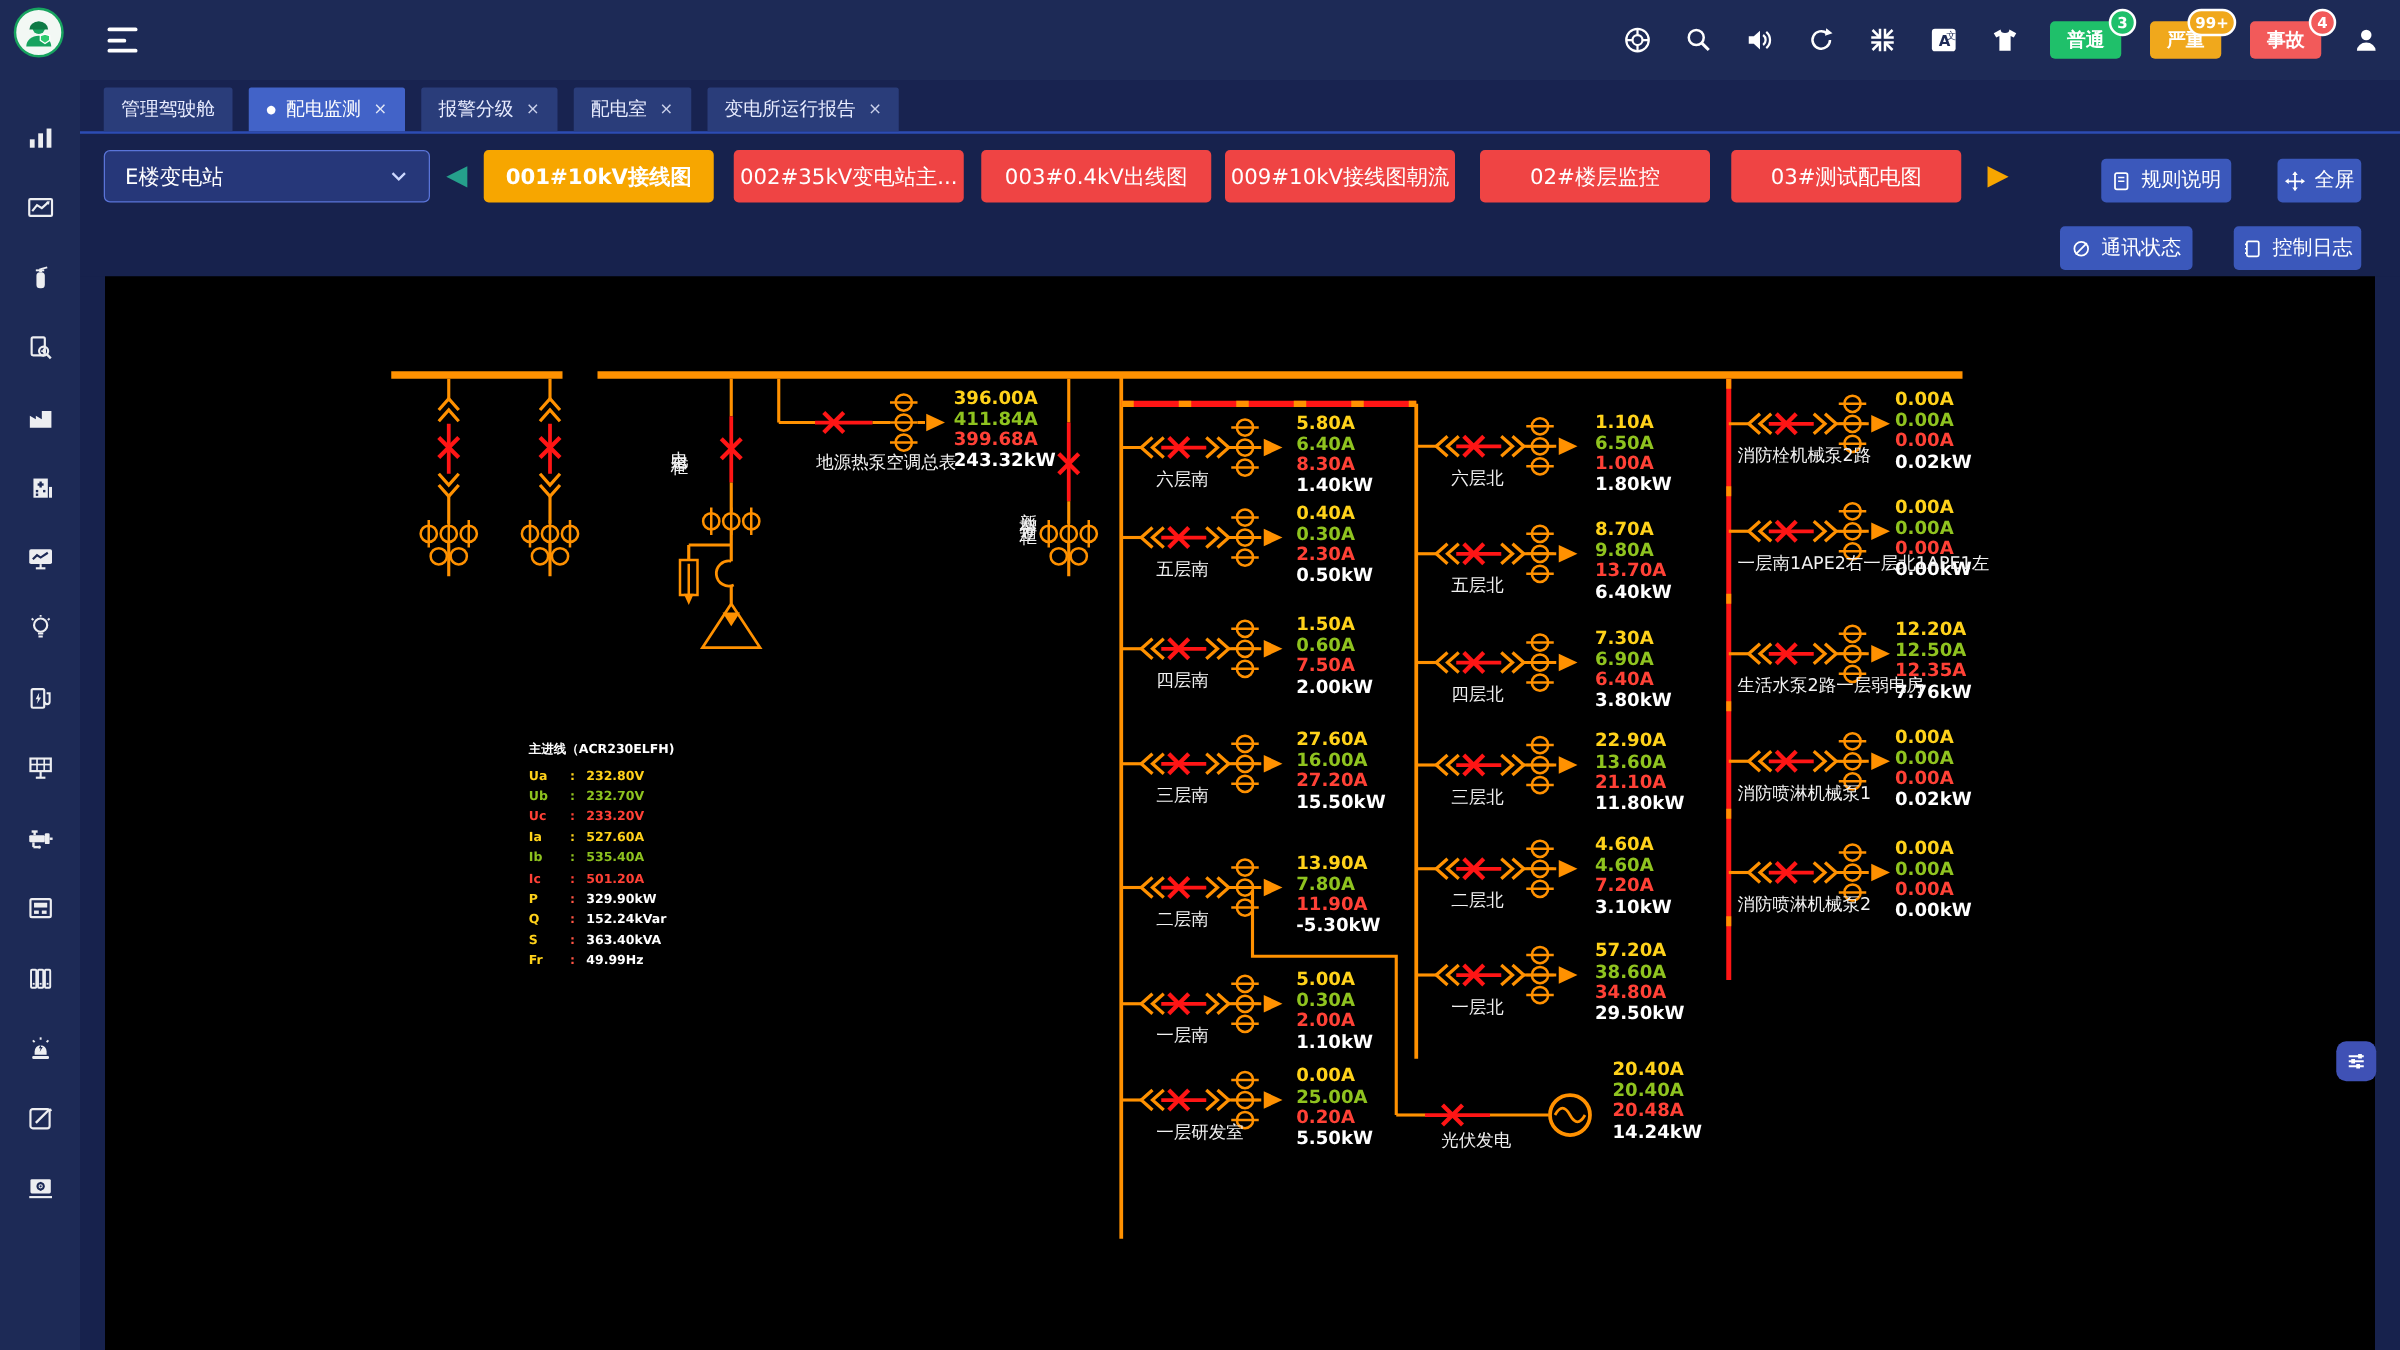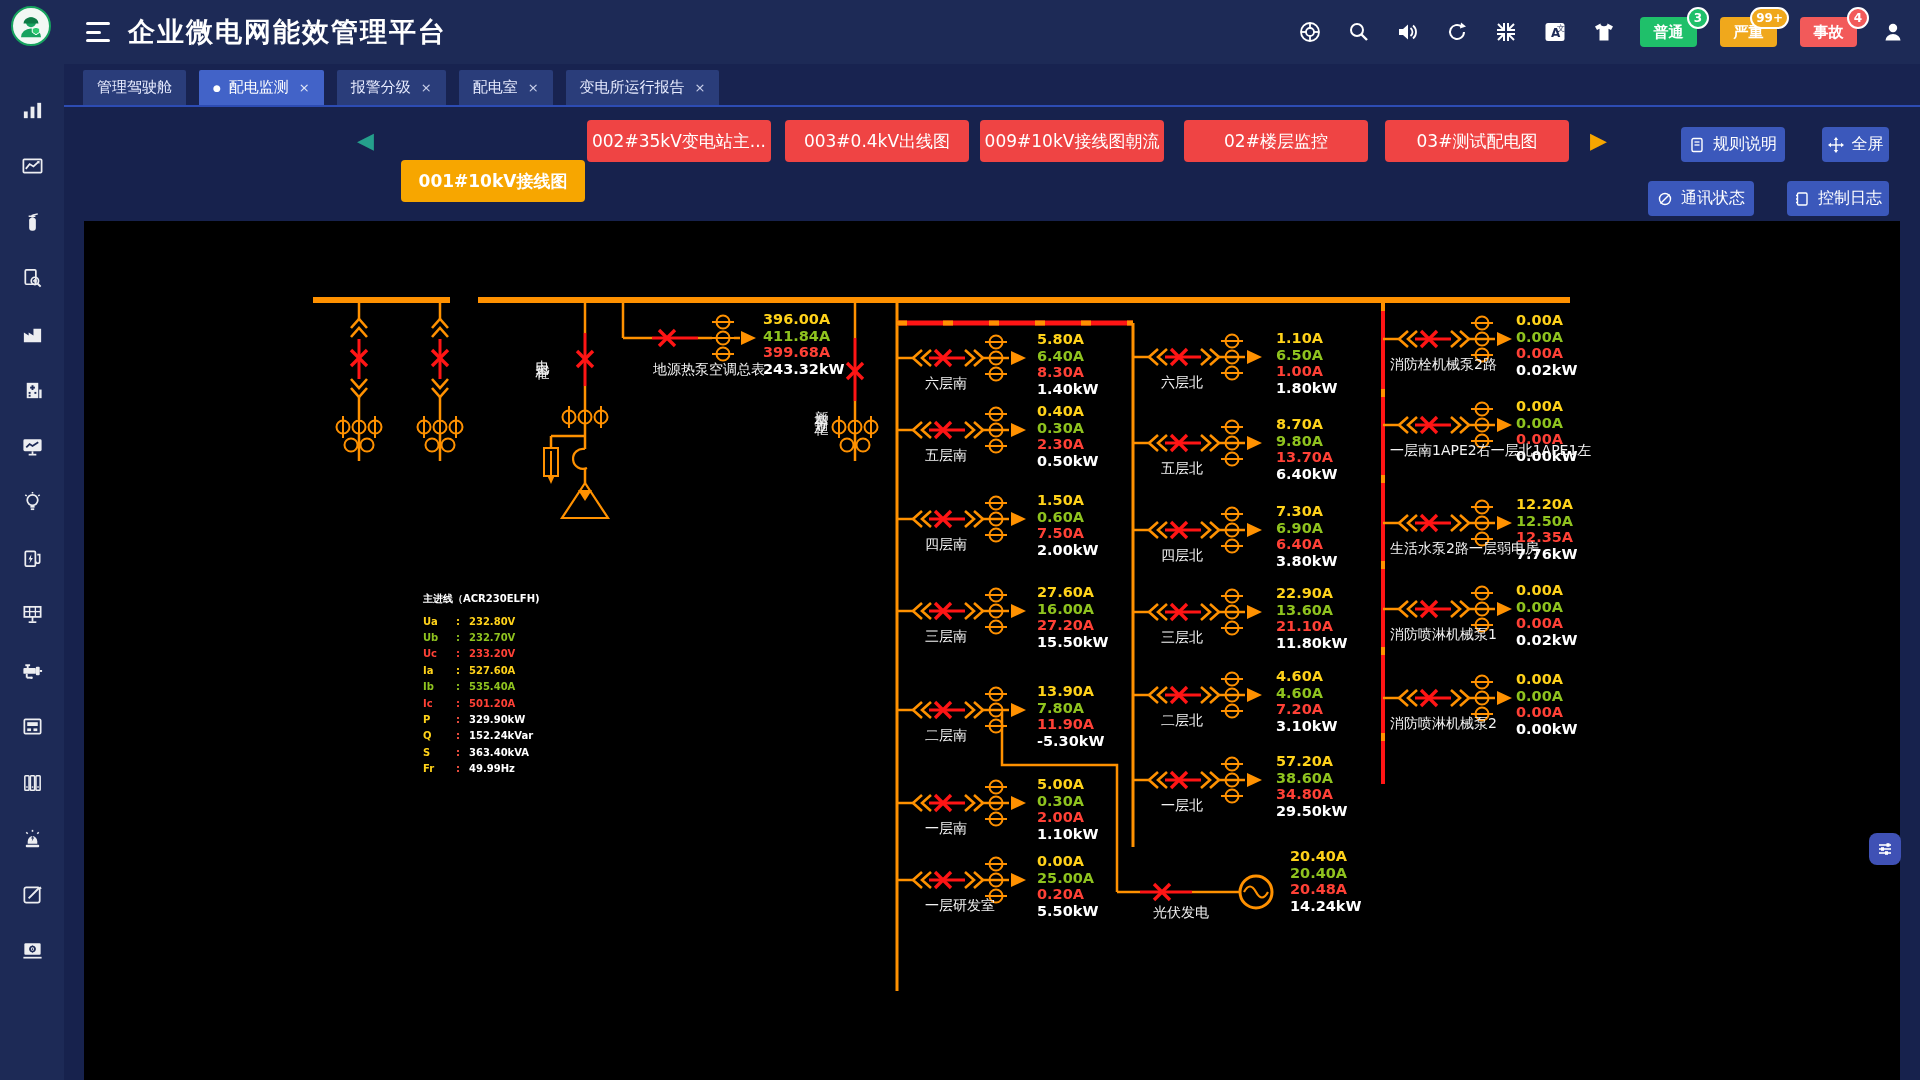--- a/index.html
+++ b/index.html
@@ -219,21 +219,20 @@
       </div>
     </div>
 </div>
 
 <div class="header">
   <div class="hamburger">
       <i></i>
       <i></i>
       <i></i>
     </div>
-  <div class="app-title">企业微电网能效管理平台</div>
   <div class="header-right">
       <div class="hicon">
         <svg width="24" height="24" viewBox="0 0 24 24">
           <circle cx="12" cy="12" r="9" fill="none" stroke="#fff" stroke-width="1.8"></circle>
           <circle cx="12" cy="12" r="4" fill="none" stroke="#fff" stroke-width="1.8"></circle>
           <line x1="12" y1="3" x2="12" y2="8" stroke="#fff" stroke-width="1.8"></line>
           <line x1="12" y1="16" x2="12" y2="21" stroke="#fff" stroke-width="1.8"></line>
           <line x1="3" y1="12" x2="8" y2="12" stroke="#fff" stroke-width="1.8"></line>
           <line x1="16" y1="12" x2="21" y2="12" stroke="#fff" stroke-width="1.8"></line>
         </svg>
@@ -319,20 +318,26 @@
       <span>配电室</span>
       <span class="x">×</span>
     </div>
     <div class="ntab">
       <span>变电所运行报告</span>
       <span class="x">×</span>
     </div>
   </div>
 
 <div class="toolbar">
+  <div class="station">
+    <span>E楼变电站</span>
+    <svg width="16" height="16" viewBox="0 0 16 16">
+        <polyline points="3,5.5 8,10.5 13,5.5" fill="none" stroke="#cdd8ff" stroke-width="1.8"></polyline>
+      </svg>
+  </div>
   <span class="scroll-arrow scroll-left">◀</span>
   <span class="scroll-arrow scroll-right">▶</span>
   <button class="act-btn" style="left:1617px;top:18px;width:104px">
     <svg width="16" height="16" viewBox="0 0 16 16">
         <rect x="3" y="1.5" width="10" height="13" rx="1.5" fill="none" stroke="#fff" stroke-width="1.4"></rect>
         <line x1="5.5" y1="5" x2="10.5" y2="5" stroke="#fff" stroke-width="1.3"></line>
         <line x1="5.5" y1="8" x2="10.5" y2="8" stroke="#fff" stroke-width="1.3"></line>
       </svg>
     <span>规则说明</span>
     </button>
@@ -356,21 +361,21 @@
     </button>
   <button class="act-btn" style="left:1723px;top:72px;width:102px">
     <svg width="16" height="16" viewBox="0 0 16 16">
         <rect x="3.5" y="2" width="9.5" height="12" rx="1.2" fill="none" stroke="#fff" stroke-width="1.4"></rect>
         <line x1="3.5" y1="4.5" x2="2" y2="4.5" stroke="#fff" stroke-width="1.3"></line>
         <line x1="3.5" y1="8" x2="2" y2="8" stroke="#fff" stroke-width="1.3"></line>
         <line x1="3.5" y1="11.5" x2="2" y2="11.5" stroke="#fff" stroke-width="1.3"></line>
       </svg>
     <span>控制日志</span>
     </button>
-<div class="dtab active" style="left: 337px; margin-top: 40px;">001#10kV接线图</div>
+<div class="dtab active" style="left: 323px;">001#10kV接线图</div>
     <div class="dtab" style="left: 523px;">002#35kV变电站主...</div>
     <div class="dtab" style="left: 721px;">003#0.4kV出线图</div>
     <div class="dtab" style="left: 916px; text-align: center;">009#10kV接线图朝流</div>
     <div class="dtab" style="left: 1120px;">02#楼层监控</div>
     <div class="dtab" style="left: 1321px;">03#测试配电图</div>
   </div>
 
 <div id="canvas">
   <svg id="dsvg" width="1816" height="859">
       <line x1="229" y1="79" x2="366" y2="79" stroke="#ff9100" stroke-width="6"></line>

